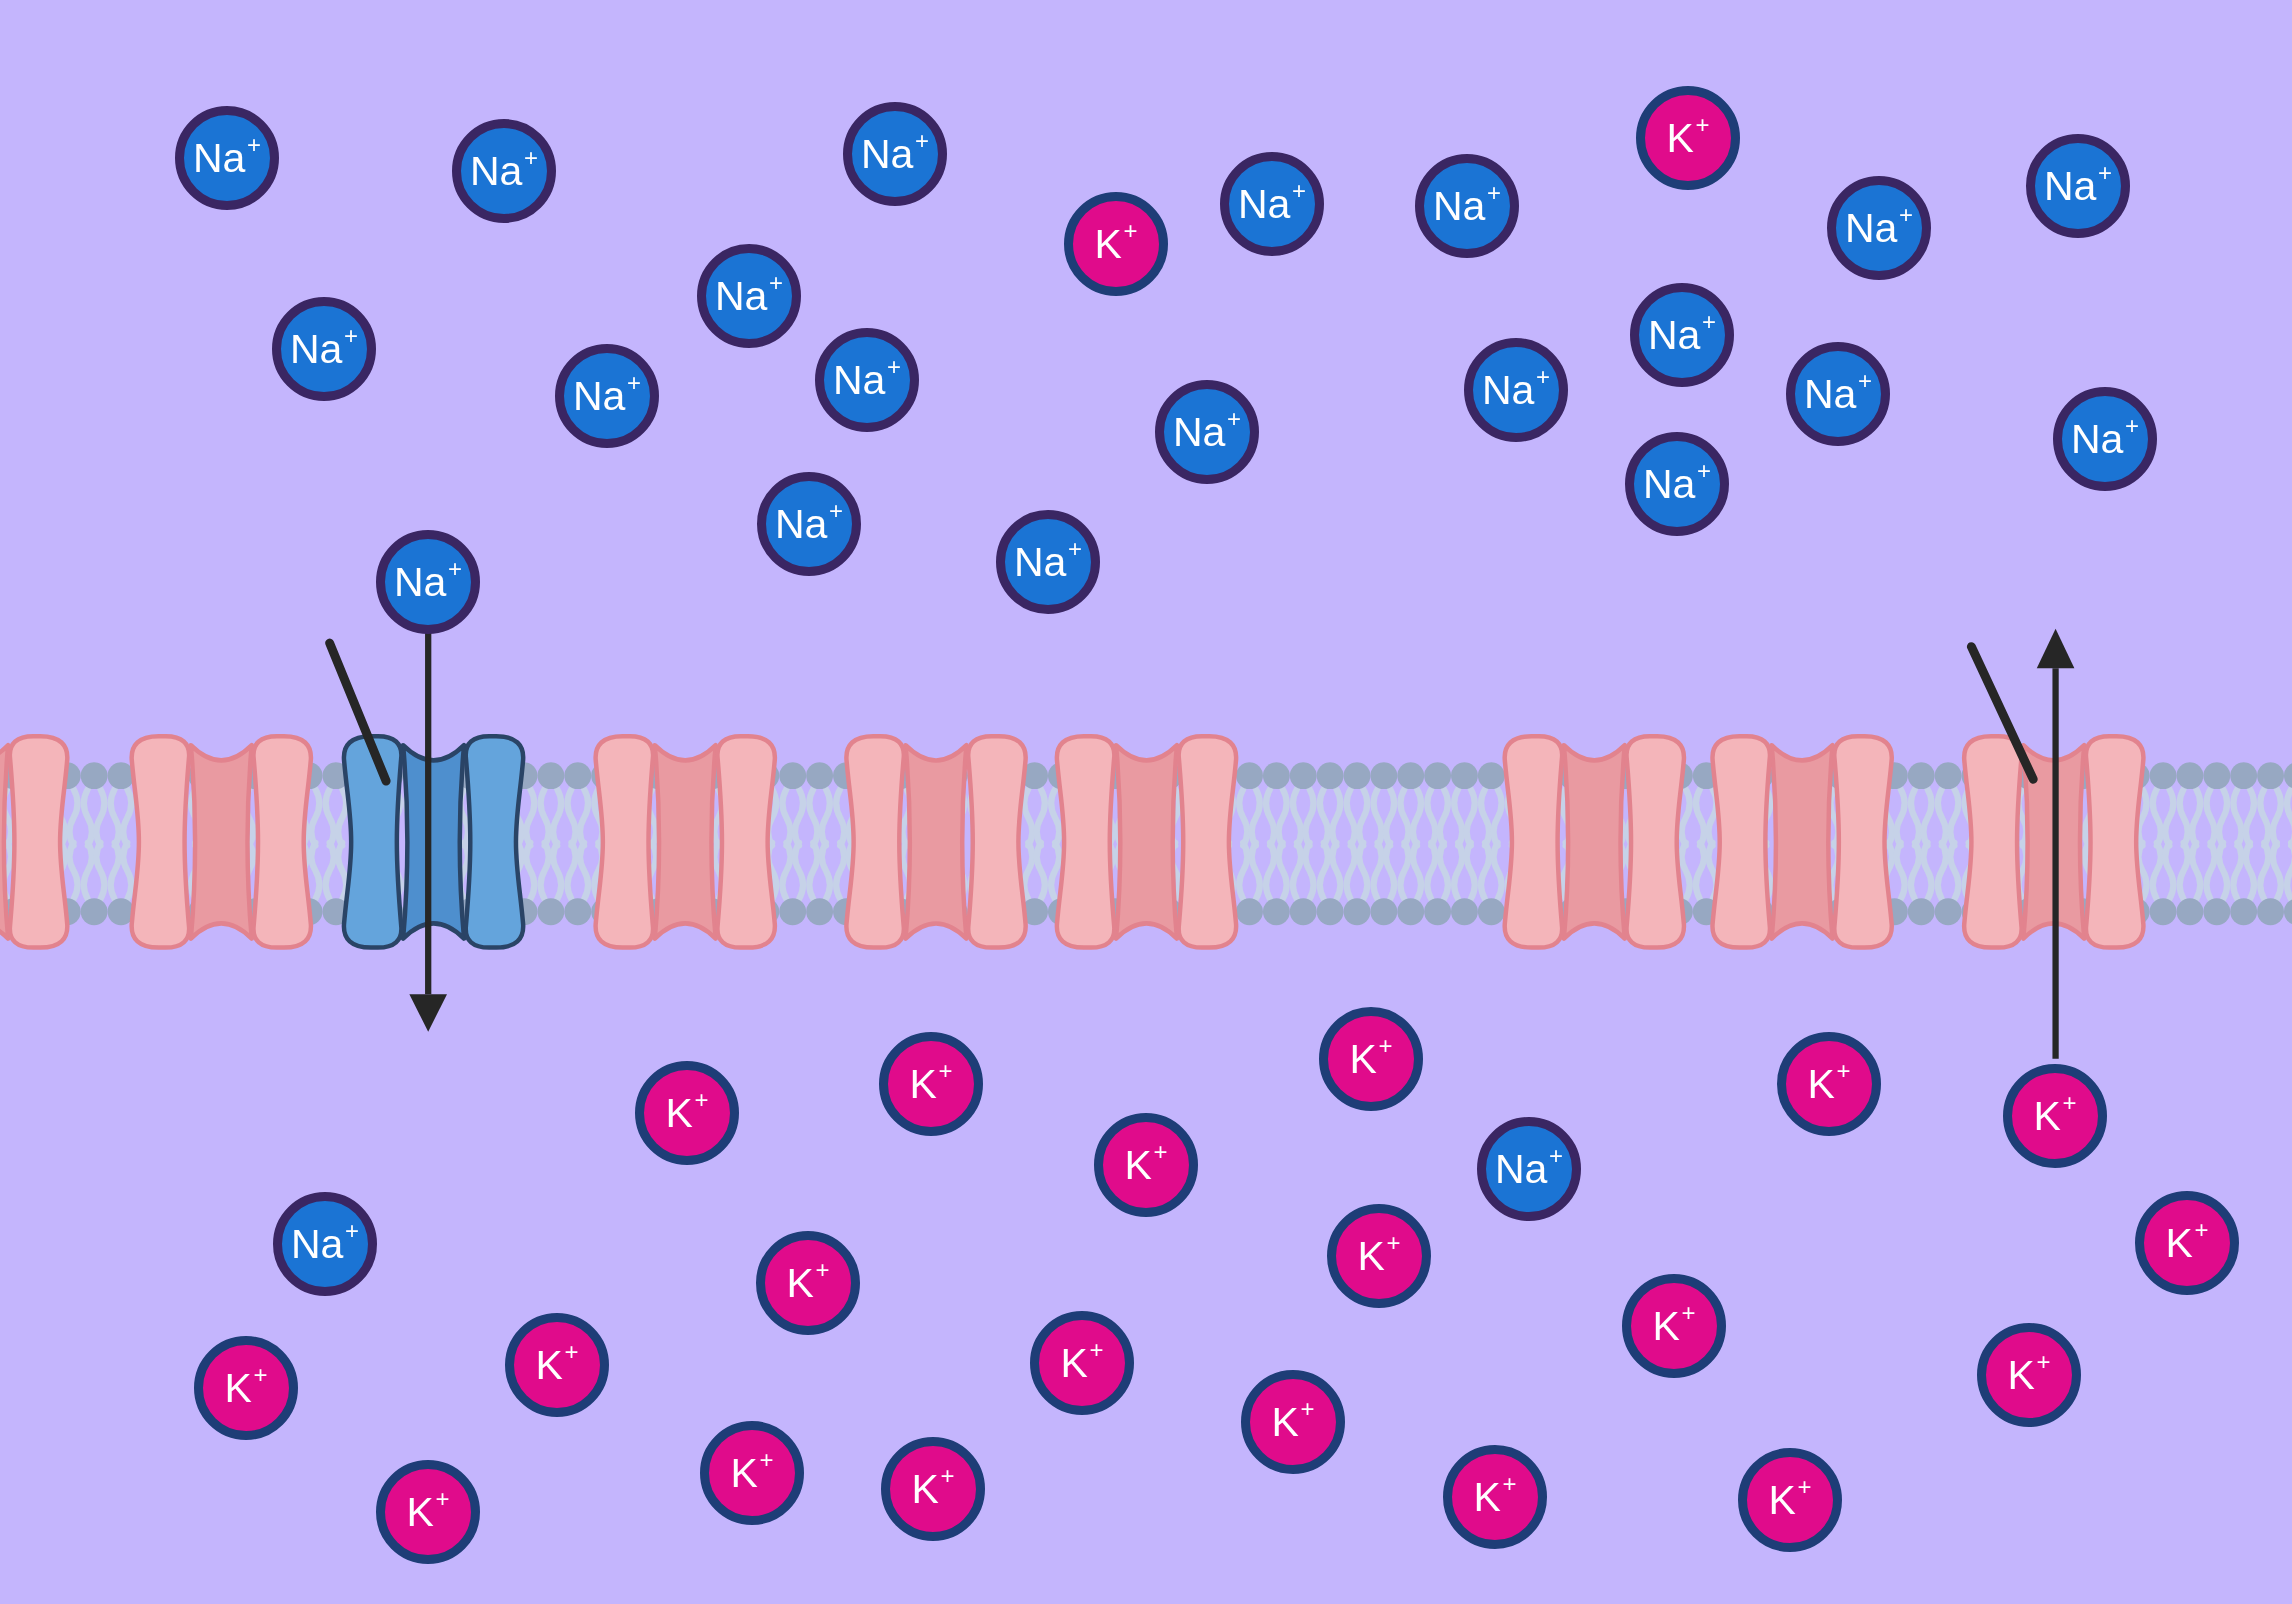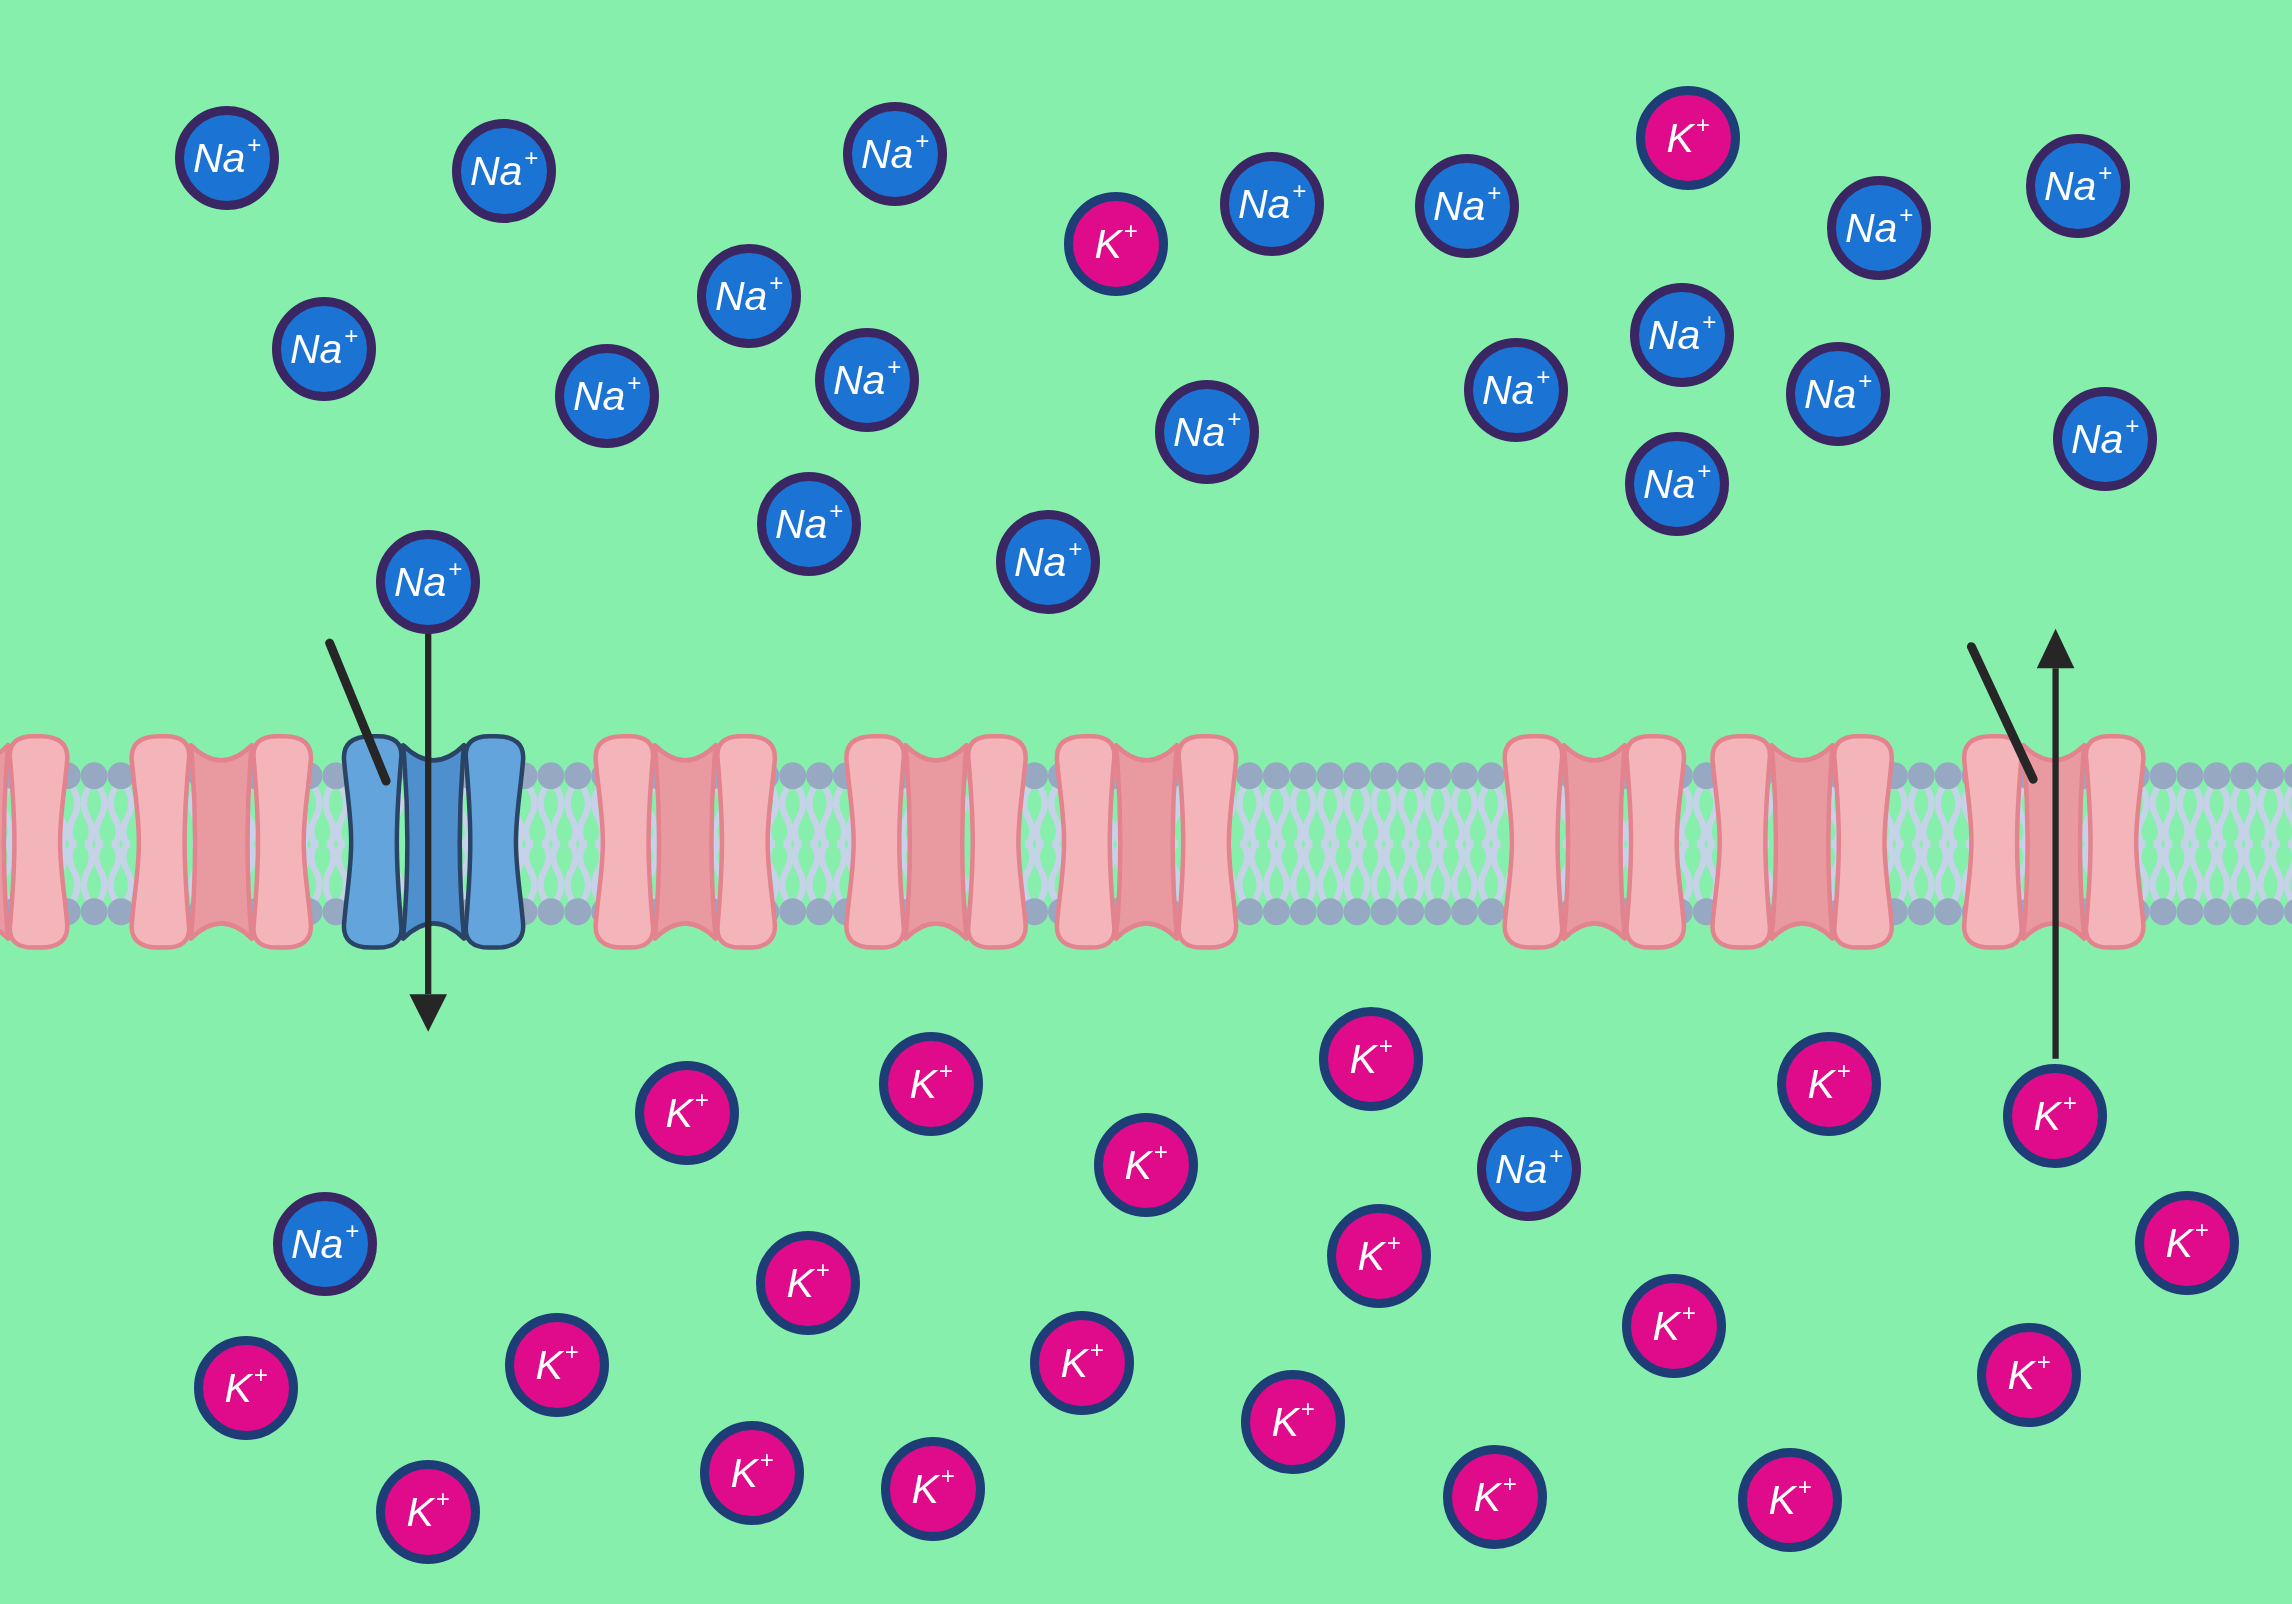--- a/index.html
+++ b/index.html
@@ -1,22 +1,21 @@
 <!DOCTYPE html>
 <html style="font-size:14.3px"><head>
 <meta charset="utf-8">
 <style>
   html,body{margin:0;padding:0;background:#000;}
   #canvas{
     position:relative;
     width:2293px;height:1605px;
-    background:#86efac;
+    background:#c4b5fd;
     overflow:hidden;
     font-family:"Liberation Sans","DejaVu Sans",sans-serif;
-    font-style:italic;
   }
   #scene{position:absolute;left:0;top:0;}
   #ions{position:absolute;left:0;top:0;width:100%;height:100%;}
   .ion{
     position:absolute;
     width:104px;height:104px;
     box-sizing:border-box;
     border-radius:50%;
     display:flex;align-items:center;justify-content:center;
     color:#ffffff;

